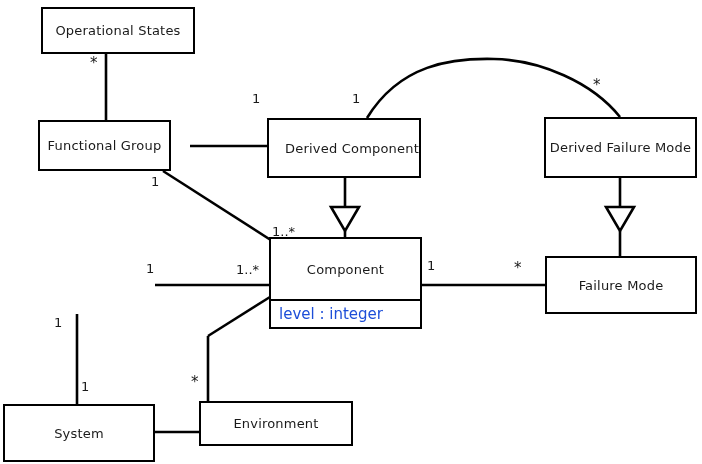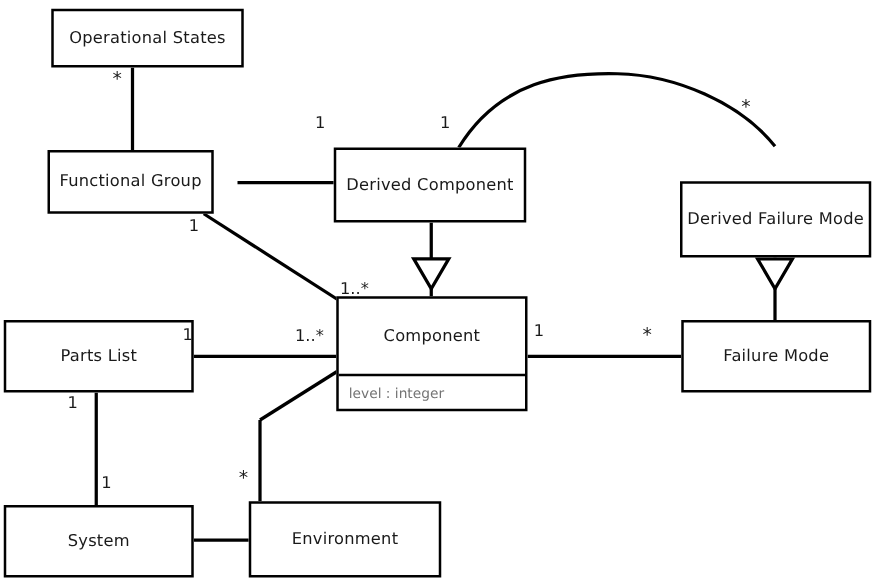--- a/index.html
+++ b/index.html
@@ -45,22 +45,22 @@
     white-space: nowrap;
   }
   .uml-attrs {
     border-top: 2px solid #000000;
     box-sizing: border-box;
     display: flex;
     align-items: center;
     padding-left: 8px;
   }
   .uml-attr {
-    font-size: 11px;
-    color: #737373;
+    font-size: 15px;
+    color: #1d4ed8;
     white-space: nowrap;
   }
   .mult {
     position: absolute;
     font-size: 13px;
     color: #1a1a1a;
     white-space: nowrap;
     line-height: 1;
   }
   .mult.star {
@@ -103,48 +103,45 @@
   </svg>
 
   <div class="uml-class" style="left:41px; top:7px; width:154px; height:47px;">
     <div class="uml-name">Operational States</div>
   </div>
 
   <div class="uml-class" style="left:38px; top:120px; width:133px; height:51px;">
     <div class="uml-name">Functional Group</div>
   </div>
 
-  <div class="uml-class" style="left:267px; top:118px; width:154px; height:60px;">
+  <div class="uml-class" style="left:267px; top:118px; width:154px; height:60px;align-items:flex-end;">
     <div class="uml-name">Derived Component</div>
   </div>
 
-  <div class="uml-class" style="left:544px; top:117px; width:153px; height:61px;margin-top:28px;">
+  <div class="uml-class" style="left:544px; top:117px; width:153px; height:61px;">
     <div class="uml-name">Derived Failure Mode</div>
   </div>
 
-  <div class="uml-class" style="left:3px; top:256px; width:152px; height:58px;">
-    <div class="uml-name">Parts List</div>
-  </div>
 
   <div class="uml-class" style="left:269px; top:237px; width:153px; height:92px;">
     <div class="uml-name">Component</div>
     <div class="uml-attrs" style="height:28px;">
       <span class="uml-attr">level : integer</span>
     </div>
   </div>
 
   <div class="uml-class" style="left:3px; top:404px; width:152px; height:58px;">
     <div class="uml-name">System</div>
   </div>
 
   <div class="uml-class" style="left:545px; top:256px; width:152px; height:58px;">
     <div class="uml-name">Failure Mode</div>
   </div>
 
-  <div class="uml-class" style="left:199px; top:401px; width:154px; height:61px;">
+  <div class="uml-class" style="left:199px; top:401px; width:154px; height:45px;">
     <div class="uml-name">Environment</div>
   </div>
 
   <span class="mult star" style="left:90px; top:56px;">*</span>
 
   <span class="mult" style="left:252px; top:92px;">1</span>
 
   <span class="mult" style="left:151px; top:175px;">1</span>
 
   <span class="mult" style="left:352px; top:92px;">1</span>

